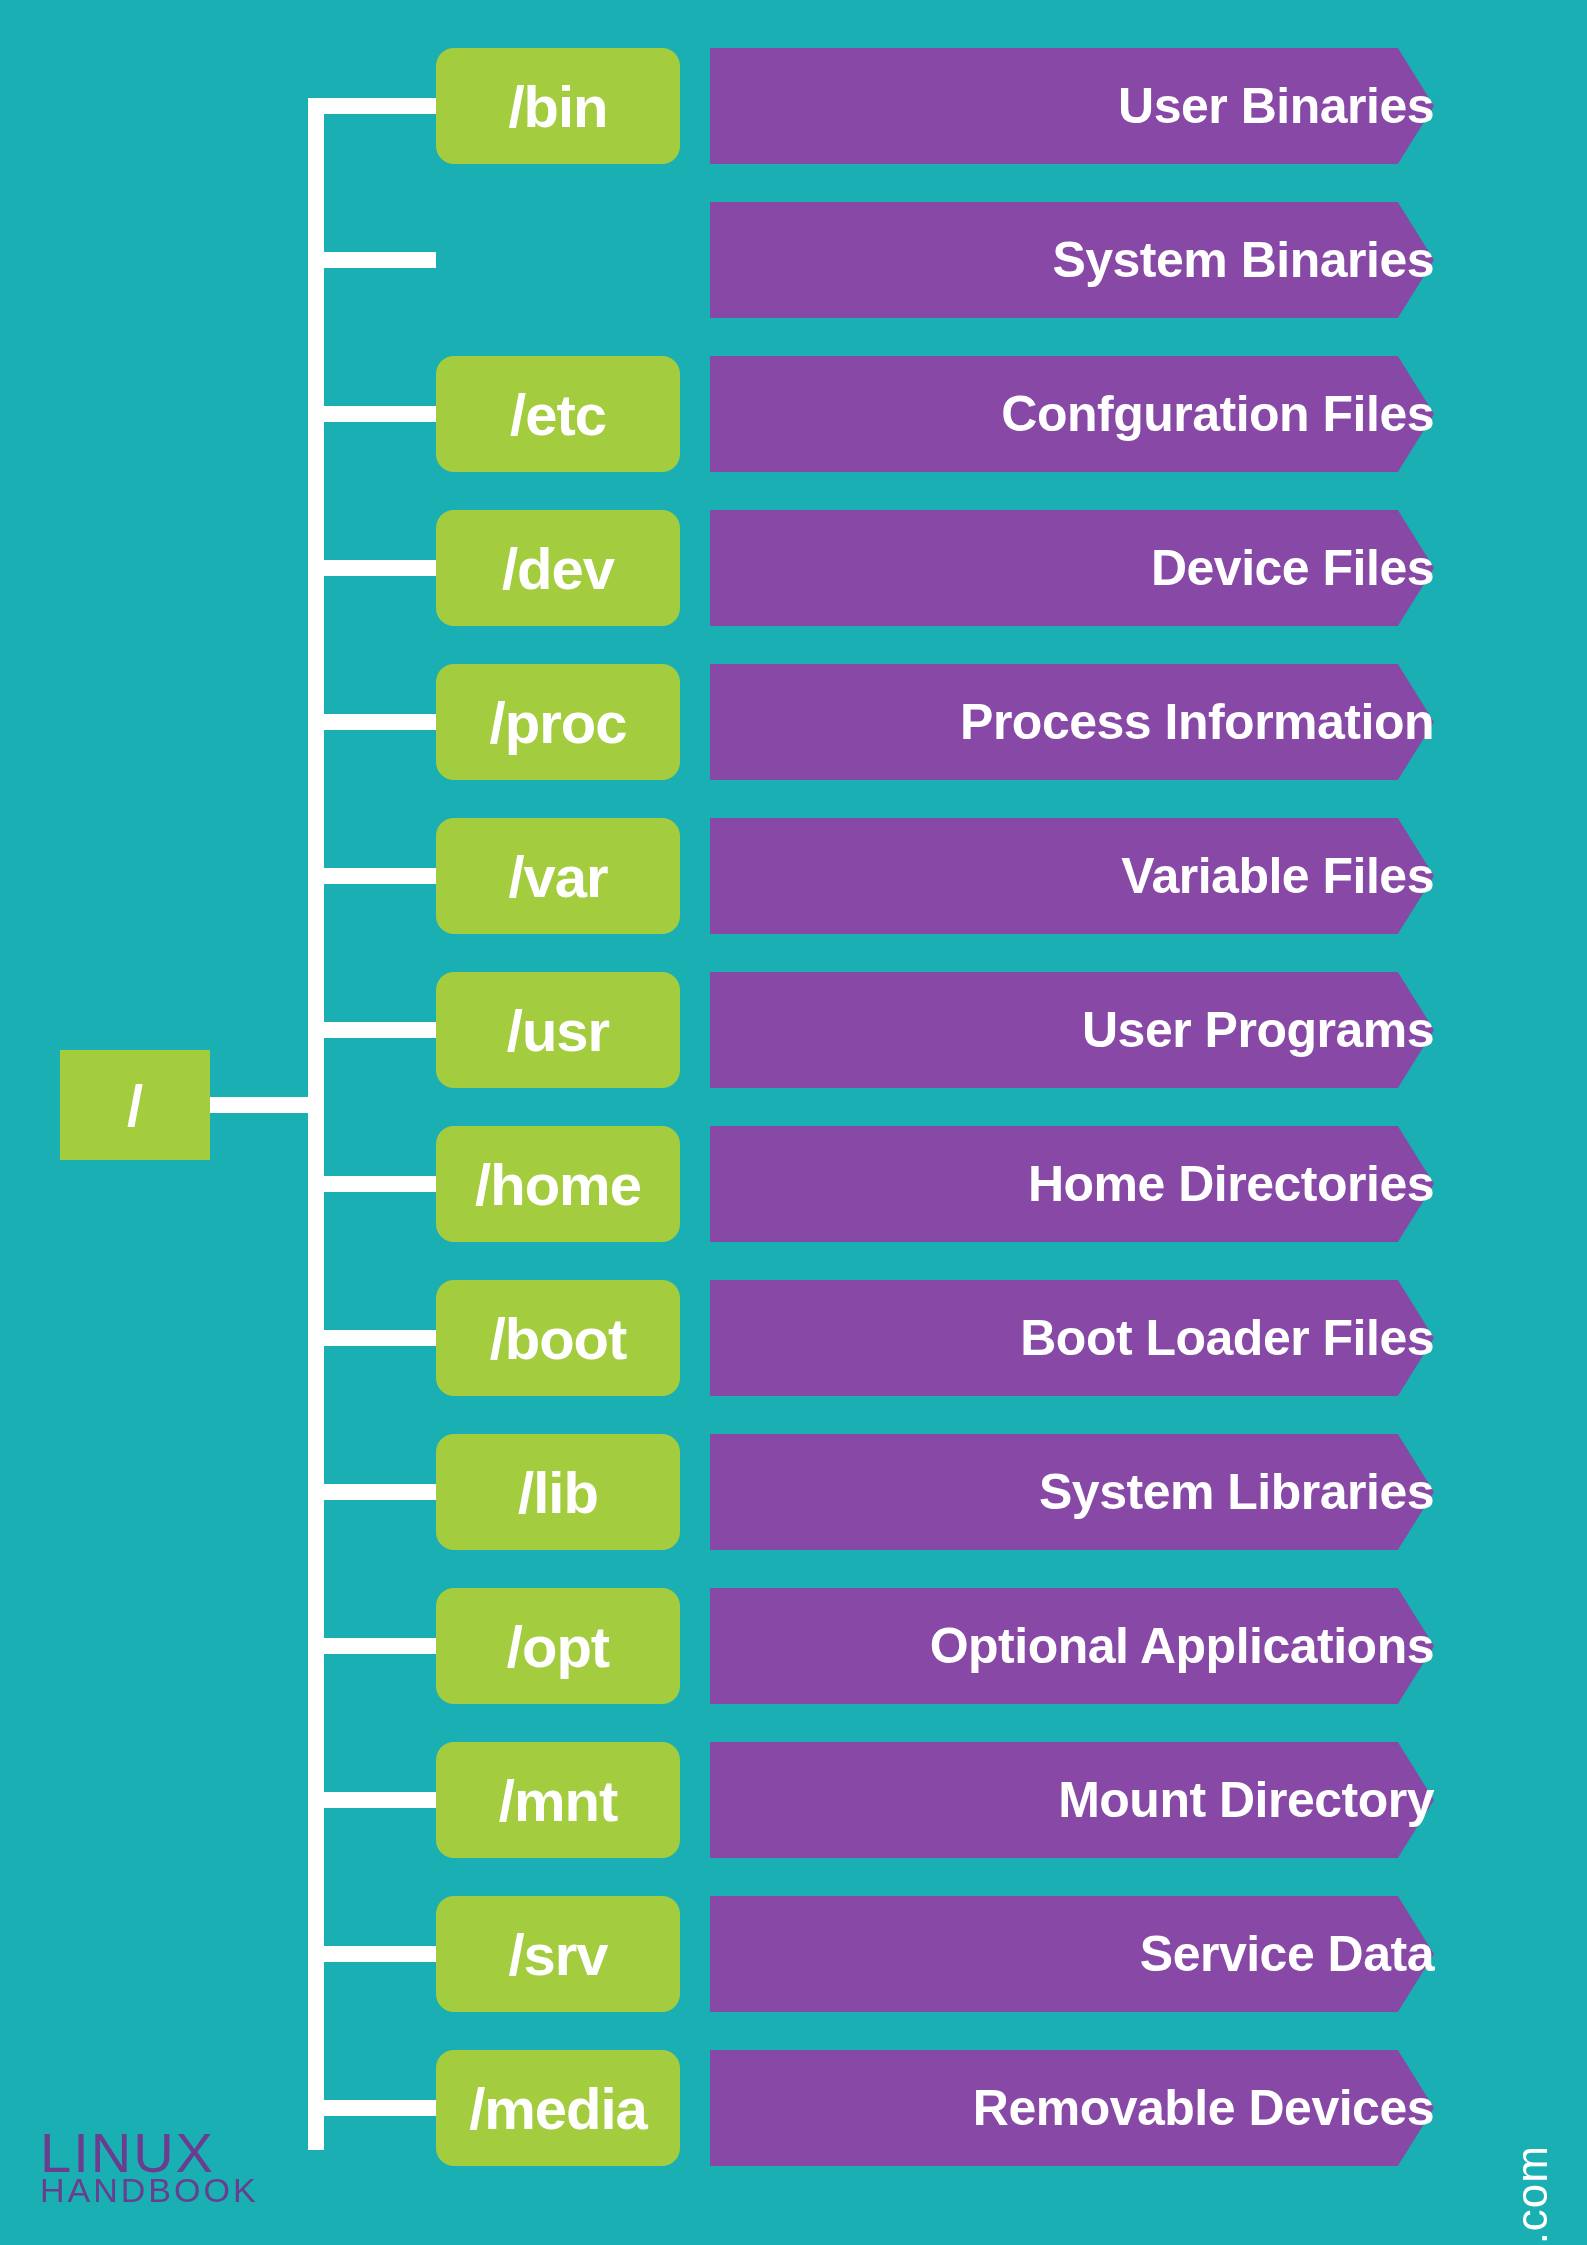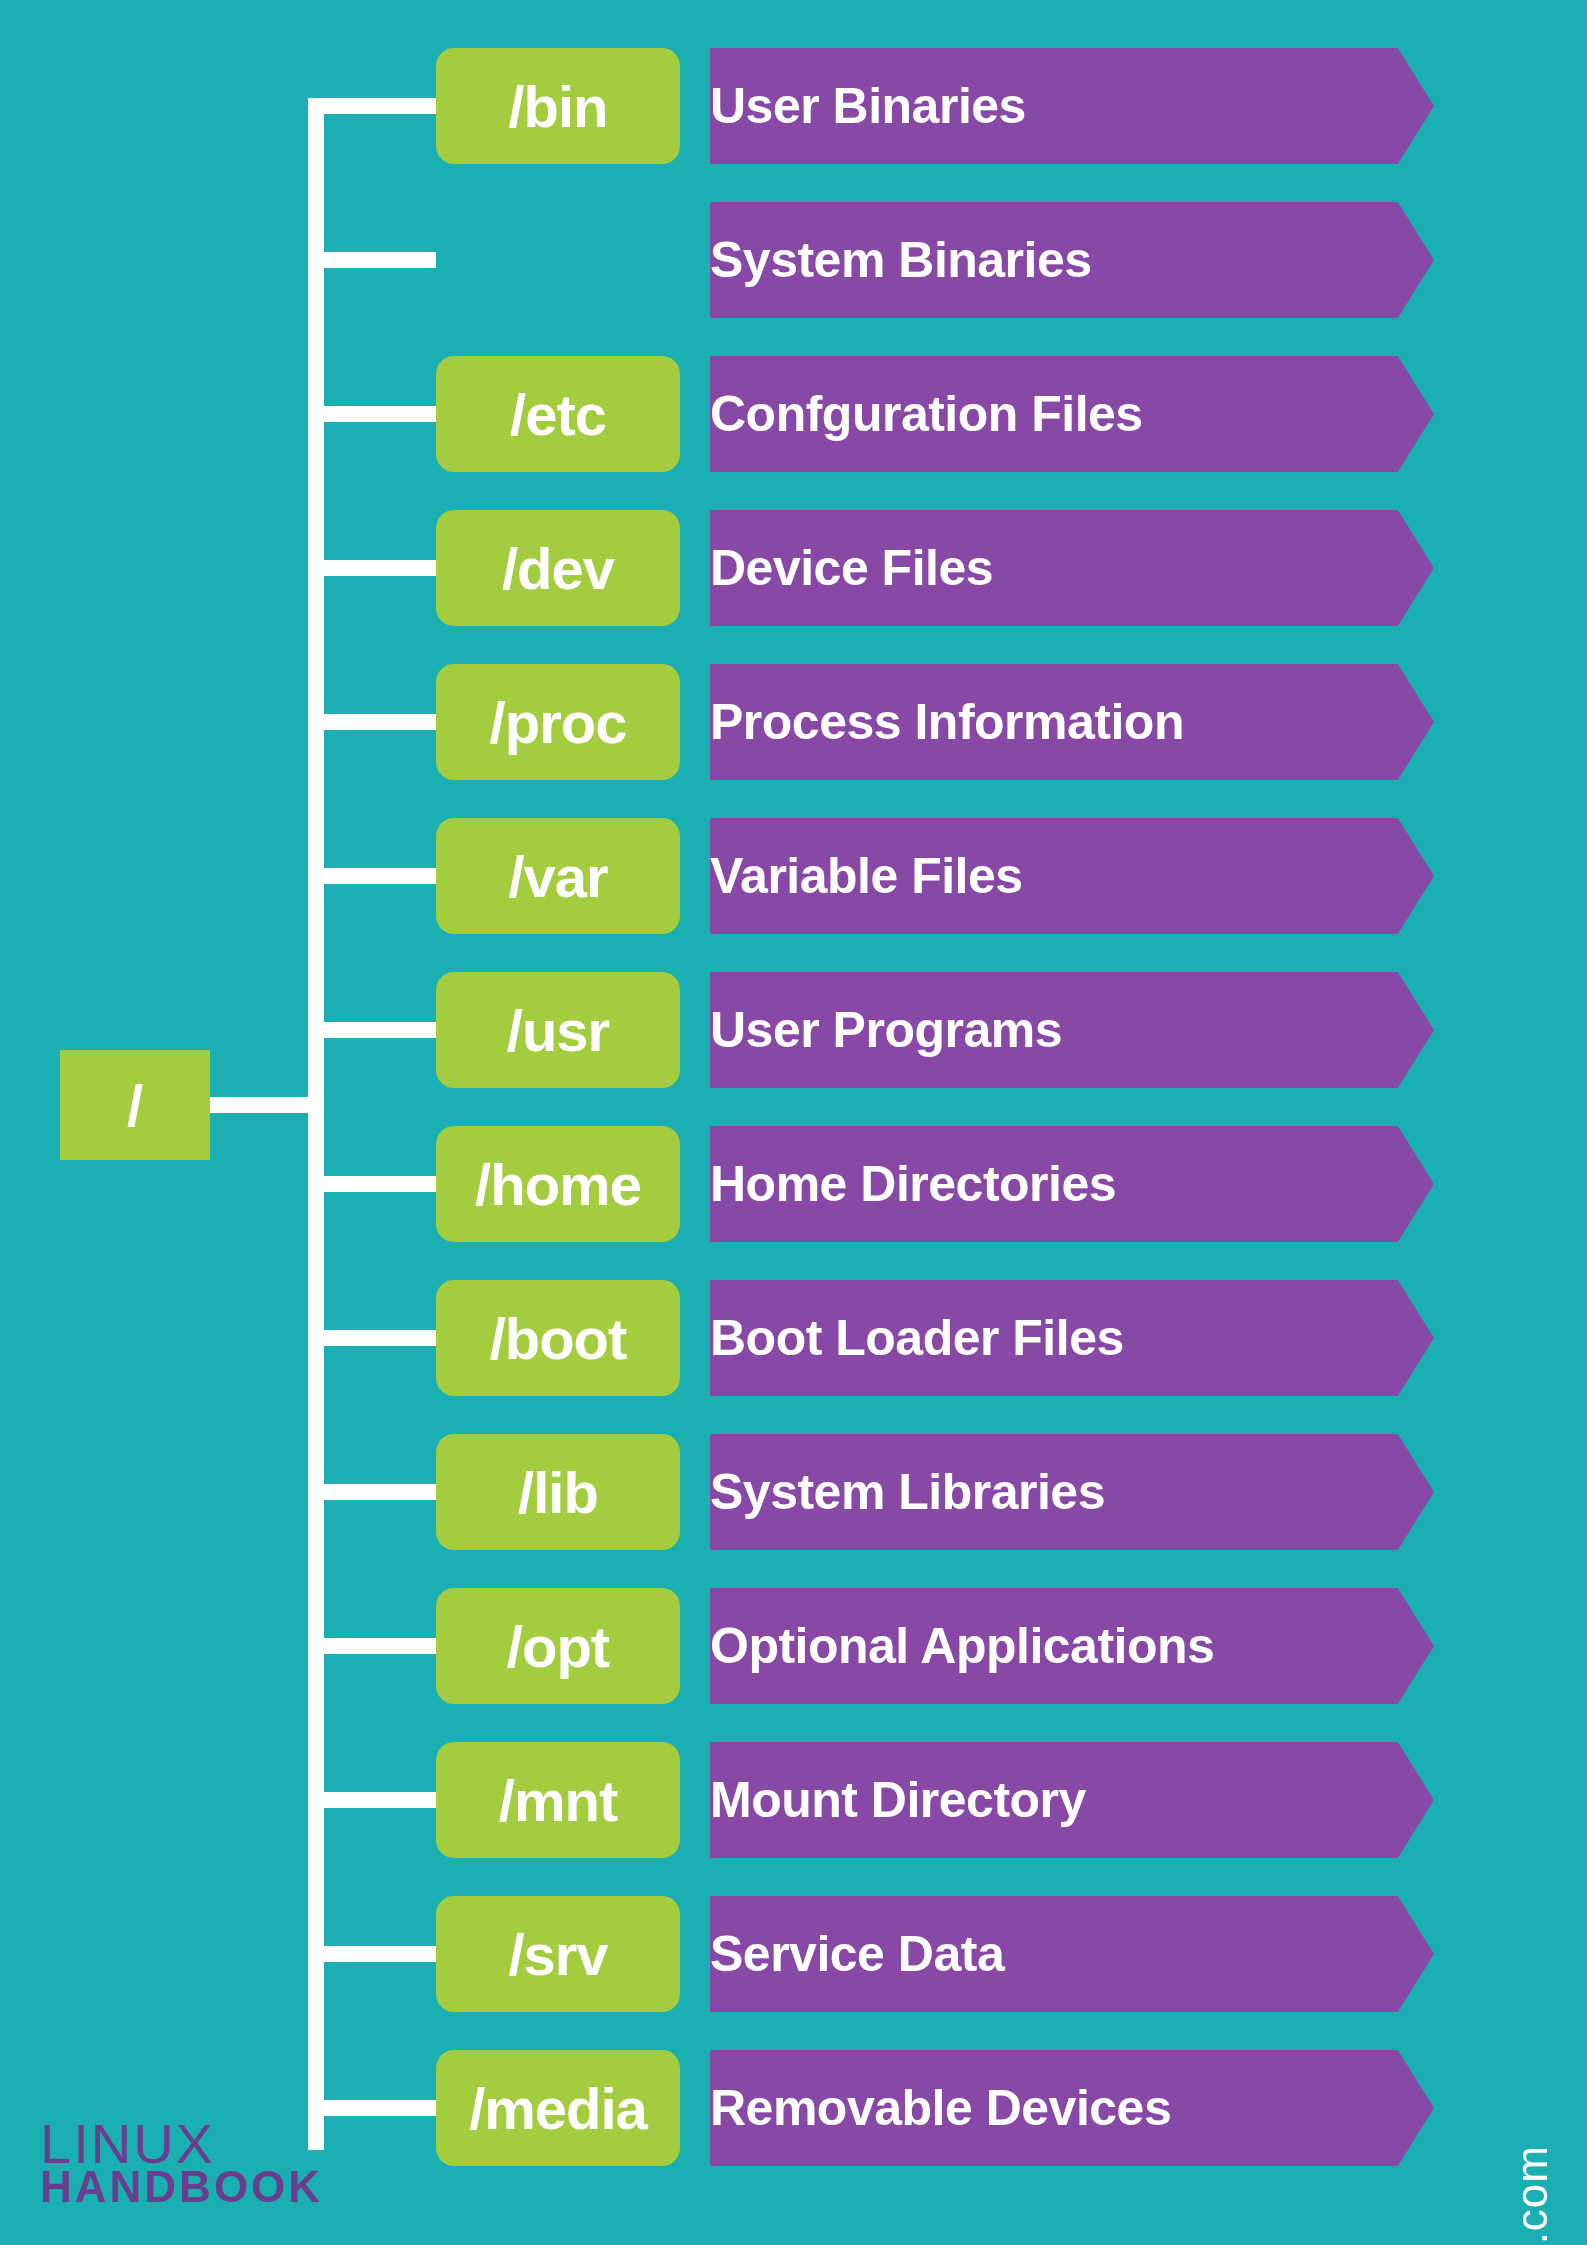--- a/index.html
+++ b/index.html
@@ -64,21 +64,21 @@
     font-stretch: condensed;
     letter-spacing: -1px;
   }
   .desc-box {
     position: absolute;
     left: 500px;
     width: 724px;
     height: 116px;
     display: flex;
     align-items: center;
-    justify-content: flex-start;
+    justify-content: flex-end;
     color: #ffffff;
     font-size: 50px;
     font-weight: bold;
     font-stretch: condensed;
     letter-spacing: -0.5px;
   }
   .desc-box::before {
     content: '';
     position: absolute;
     left: 0;
@@ -112,23 +112,23 @@
     color: #6a3d8f;
     font-weight: 300;
     line-height: 0.85;
   }
   .logo-top {
     font-size: 56px;
     letter-spacing: 2px;
     font-weight: 400;
   }
   .logo-bottom {
-    font-size: 44px;
+    font-size: 34px;
     letter-spacing: 3px;
-    font-weight: 700;
+    font-weight: 400;
   }
   .watermark {
     position: absolute;
     right: 30px;
     bottom: 100px;
     transform: rotate(-90deg);
     transform-origin: right bottom;
     color: #ffffff;
     font-size: 44px;
     font-weight: 400;

